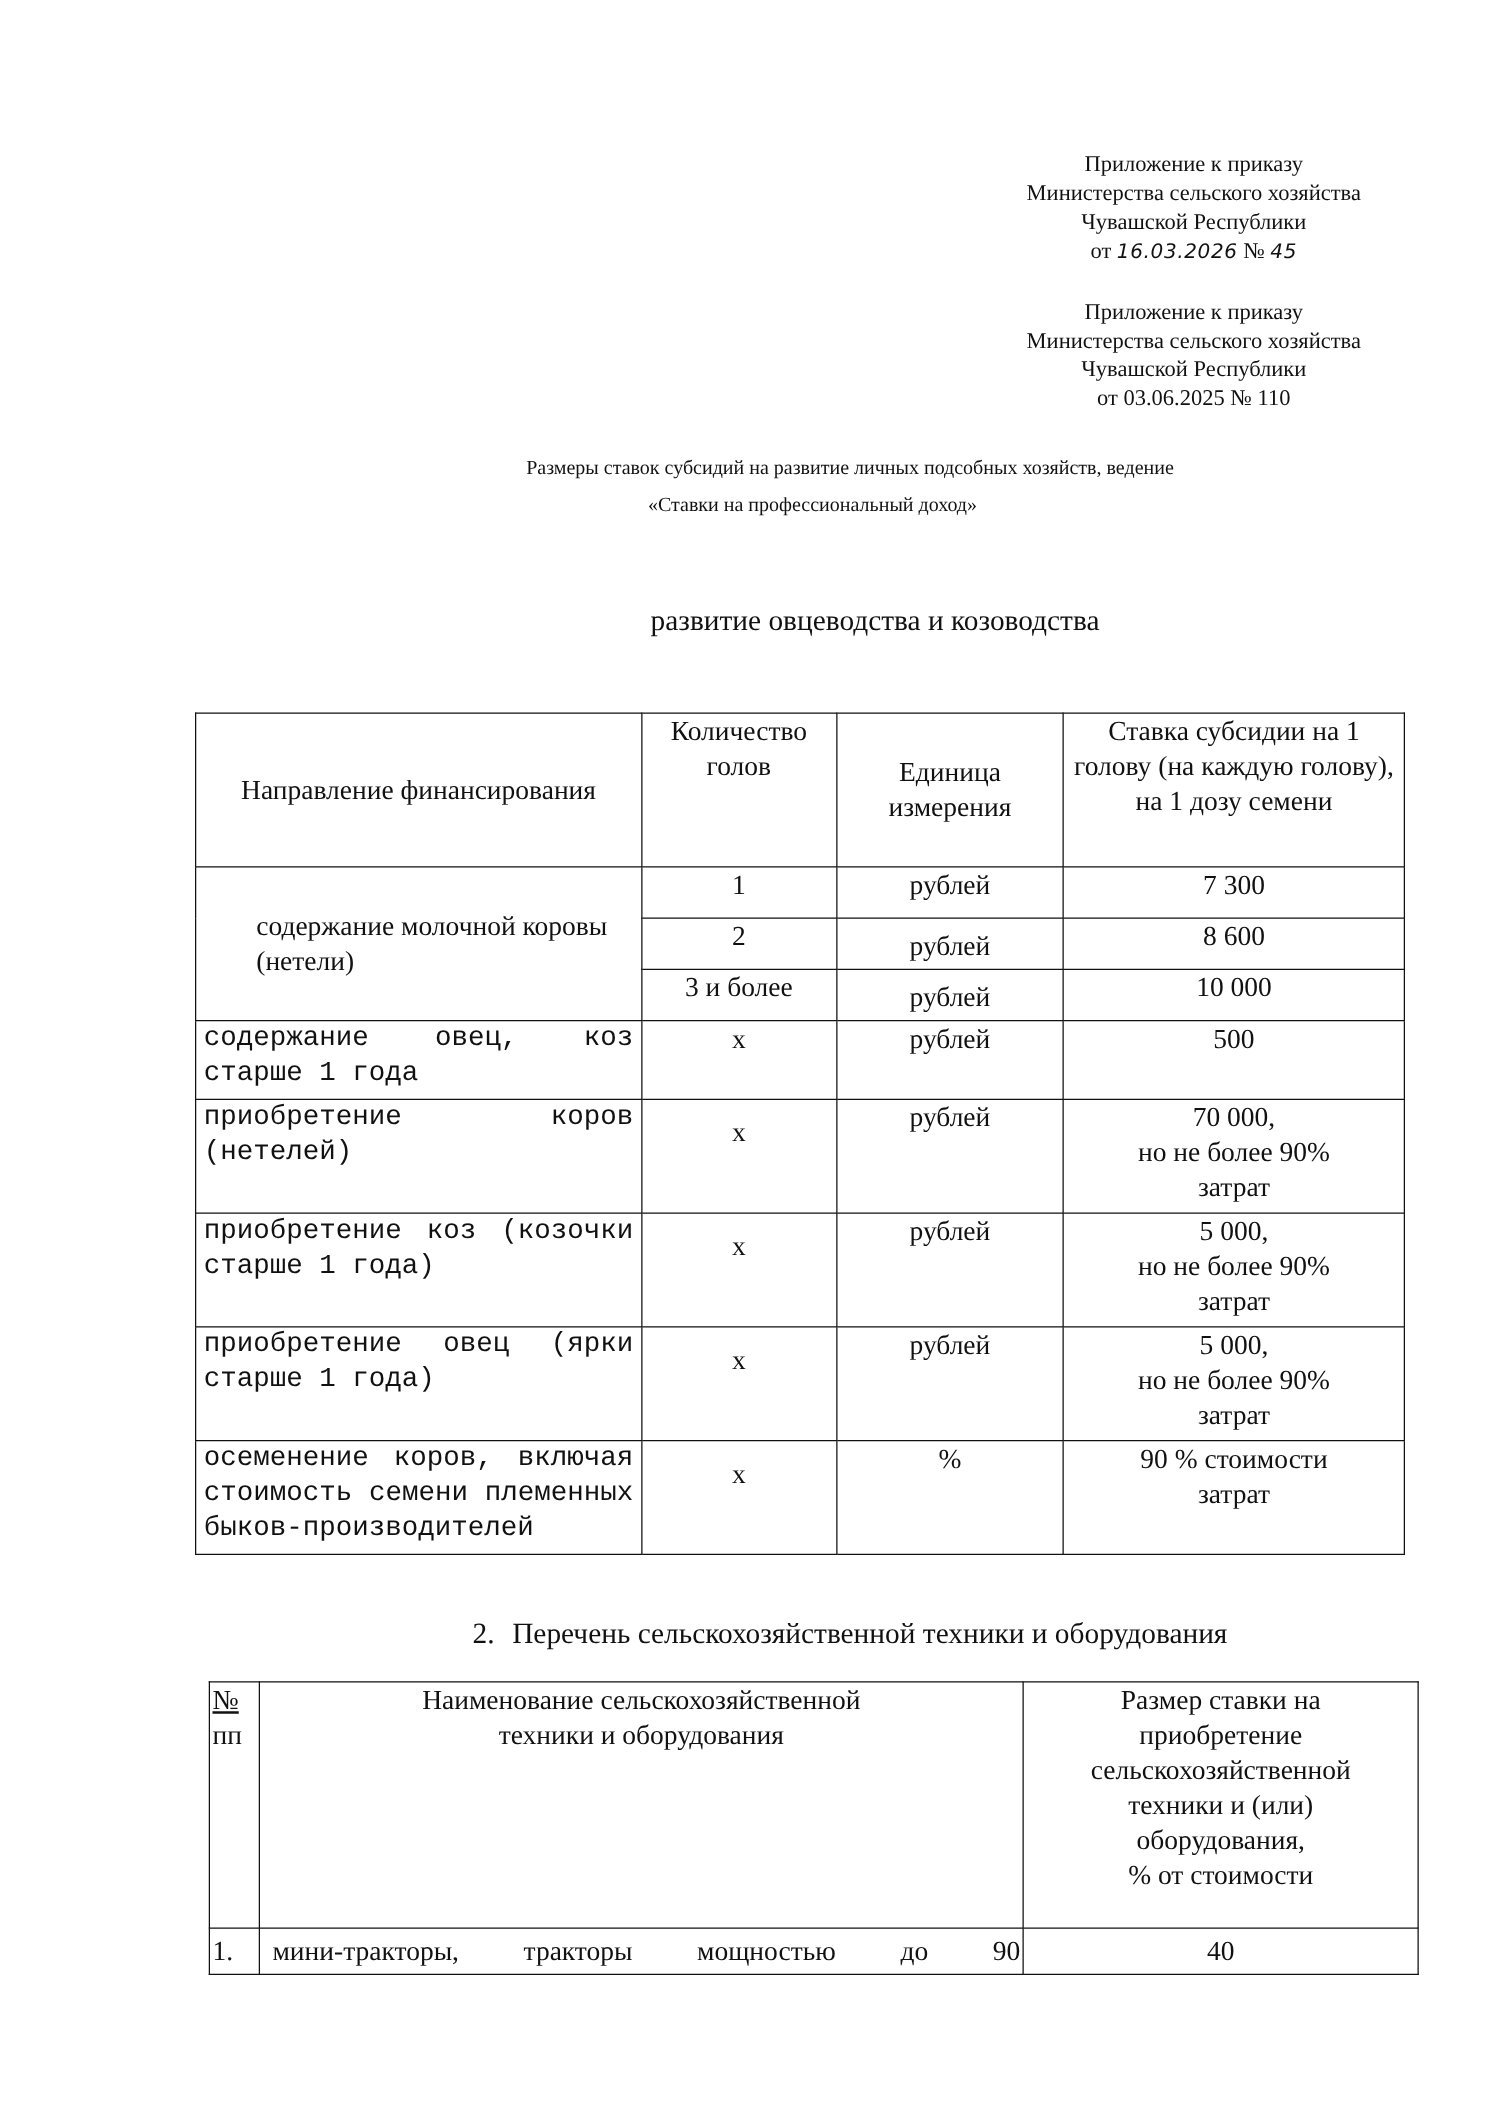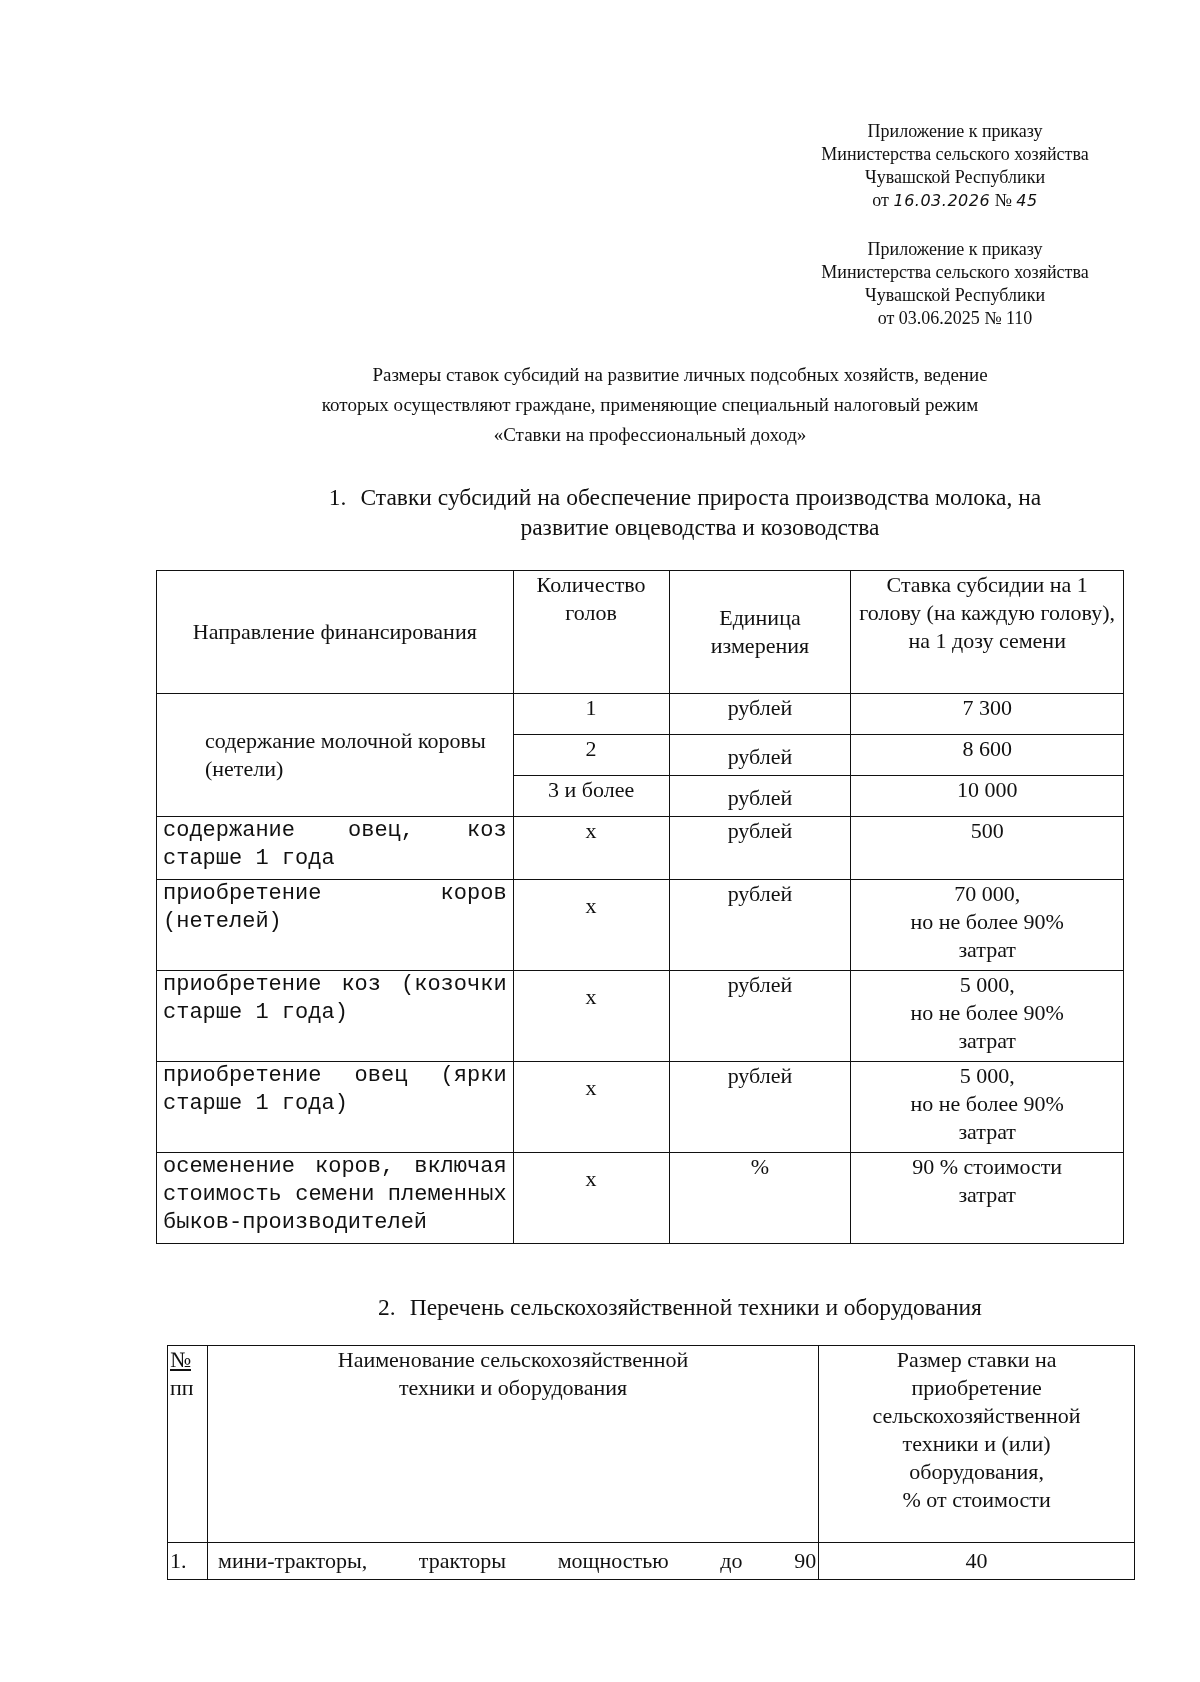--- a/index.html
+++ b/index.html
@@ -16,21 +16,21 @@
     .appendix .date-line { display: block; }
     .handwritten {
       font-family: "DejaVu Sans", sans-serif; font-style: italic;
       font-size: 16px; letter-spacing: 0.5px;
     }
     #appendix-1 { top: 120px; }
     #appendix-2 { top: 238px; }
 
     .title {
       position: absolute; left: 170px; width: 960px; top: 360px;
-      text-align: center; font-size: 19px; line-height: 30px;
+      text-align: center; font-size: 16px; line-height: 30px;
     }
     .title .l1 { display:block; padding-left: 60px; }
     .title .l2 { display:block; }
     .title .l3 { display:block; }
 
     .section-head {
       position: absolute; text-align: center; font-size: 23.5px; line-height: 30px;
     }
     #section1-title { left: 260px; width: 850px; top: 482px; }
     #section1-title .num { margin-right: 14px; }
@@ -95,28 +95,24 @@
   <span class="date-line">
     <span>от</span>
     <span>03.06.2025</span>
     <span>№</span>
     <span>110</span>
   </span>
 </div>
 
 <div class="title">
   <span class="l1">Размеры ставок субсидий на развитие личных подсобных хозяйств, ведение</span>
-  <span class="l2">которых осуществляют граждане, применяющие специальный налоговый режим</span>
   <span class="l3">«Ставки на профессиональный доход»</span>
 </div>
 
 <div class="section-head" id="section1-title">
-  <span style="display:block">
-    <span class="num">1.</span><span>Ставки субсидий на обеспечение прироста производства молока, на</span>
-  </span>
   <span style="display:block; padding-left:30px">развитие овцеводства и козоводства</span>
 </div>
 
 <table class="doc" id="table1">
   <colgroup>
       <col class="c1">
       <col class="c2">
       <col class="c3">
       <col class="c4">
     </colgroup>

